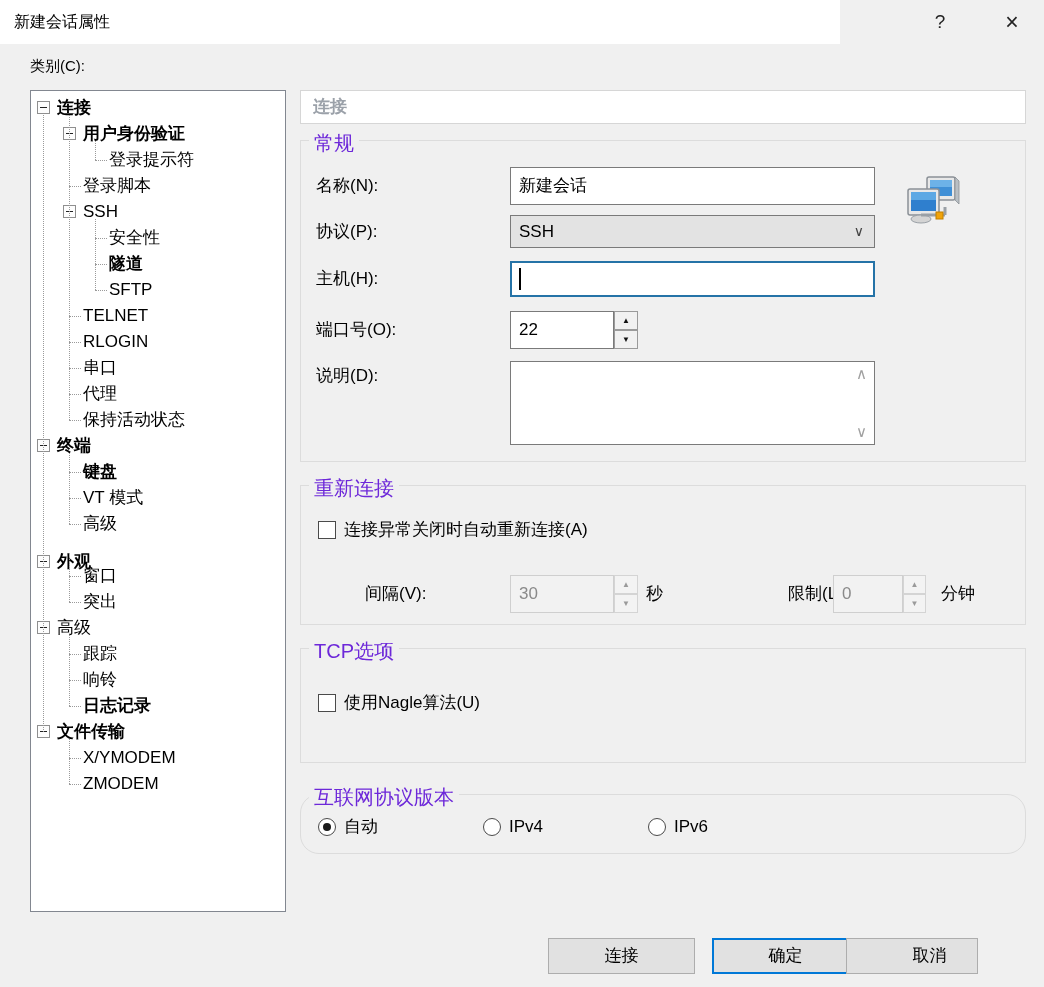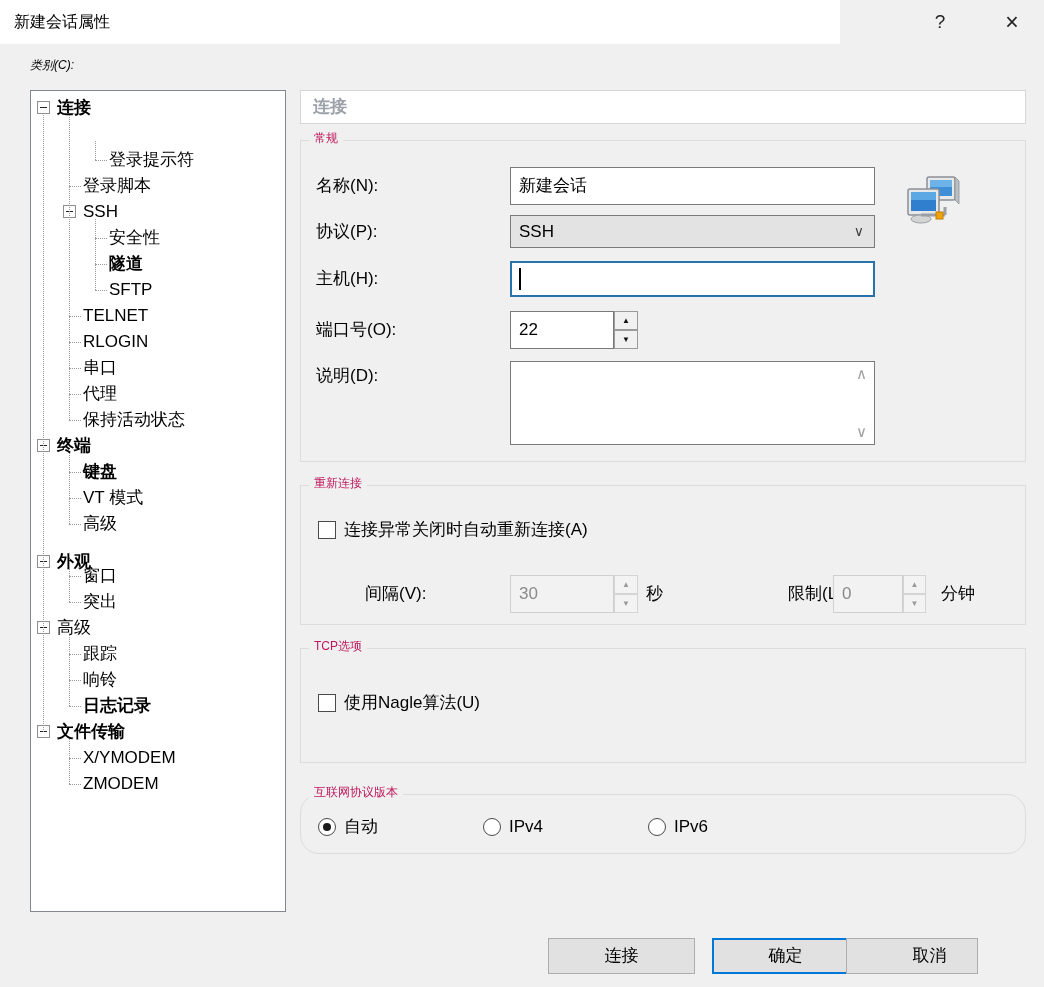--- a/index.html
+++ b/index.html
@@ -14,38 +14,38 @@
   #dialog{position:relative;width:1044px;height:987px;background:var(--dialog-bg);overflow:hidden;}
 
   
   .titlebar{position:absolute;left:0;top:0;width:840px;height:44px;background:#ffffff;}
   .titlebar .title{position:absolute;left:14px;top:0;line-height:44px;font-size:16px;color:#000;}
   .cap-btn{position:absolute;top:0;height:44px;text-align:center;line-height:44px;color:#222;cursor:default;}
   .cap-help{left:918px;width:44px;font-size:19px;}
   .cap-close{left:988px;width:48px;font-size:23px;font-weight:300;}
 
   
-  .category-label{position:absolute;left:30px;top:57px;font-size:12px;font-style:italic;}
+  .category-label{position:absolute;left:30px;top:57px;font-size:15px;}
 
   
   .tree{position:absolute;left:30px;top:90px;width:256px;height:822px;background:#fff;border:1px solid #828790;overflow:hidden;}
   .trow{position:absolute;height:26px;line-height:26px;font-size:17px;white-space:nowrap;cursor:default;}
   .trow.bold{font-weight:700;}
   .expander{position:absolute;width:13px;height:13px;border:1px solid #8f8f8f;background:#fdfdfd;}
   .expander .minus{position:absolute;left:2px;top:5px;width:7px;height:1px;background:#222;}
   .stub{position:absolute;width:12px;height:0;border-top:1px dotted #9a9a9a;}
   .spine{position:absolute;width:0;border-left:1px dotted #9a9a9a;pointer-events:none;}
   .tlabel{position:absolute;top:0;}
 
   
   .page-header{position:absolute;left:300px;top:90px;width:726px;height:34px;background:#fff;border:1px solid #d6d6d6;}
   .page-header span{position:absolute;left:12px;line-height:32px;font-size:17px;font-weight:700;color:#9ba1a9;}
 
   .group{position:absolute;left:300px;width:726px;border:1px solid #dcdcdc;}
-  .group .legend{position:absolute;left:8px;top:-11px;background:var(--dialog-bg);padding:0 5px;font-size:12px;color:#be185d;}
+  .group .legend{position:absolute;left:8px;top:-11px;background:var(--dialog-bg);padding:0 5px;font-size:20px;color:#6d28d9;}
   .g-general{top:140px;height:322px;}
   .g-reconnect{top:485px;height:140px;}
   .g-tcp{top:648px;height:115px;}
   .g-ip{top:794px;height:60px;border-radius:19px;}
 
   .flabel{position:absolute;font-size:17px;color:#000;}
 
   .txt-input{position:absolute;background:#fff;border:1px solid #7a7a7a;font-size:17px;padding-left:8px;}
   .txt-input .val{line-height:36px;}
 
@@ -98,20 +98,26 @@
   </div>
 
   <div class="category-label">类别(C):</div>
 
   <div class="tree" id="tree">
       <div class="trow bold" style="top: 4px; left: 0px; width: 100%;">
         <span class="expander" style="left: 6px; top: 6px;">
           <span class="minus"></span>
         </span>
         <span class="tlabel" style="left: 26px;">连接</span>
+      </div>
+      <div class="trow bold" style="top: 30px; left: 0px; width: 100%;">
+        <span class="expander" style="left: 32px; top: 6px;">
+          <span class="minus"></span>
+        </span>
+        <span class="tlabel" style="left: 52px;">用户身份验证</span>
       </div>
       <div class="trow" style="top: 56px; left: 0px; width: 100%;">
         <span class="stub" style="left: 64px; top: 13px;"></span>
         <span class="tlabel" style="left: 78px;">登录提示符</span>
       </div>
       <div class="trow" style="top: 82px; left: 0px; width: 100%;">
         <span class="stub" style="left: 38px; top: 13px;"></span>
         <span class="tlabel" style="left: 52px;">登录脚本</span>
       </div>
       <div class="trow" style="top: 108px; left: 0px; width: 100%;">

